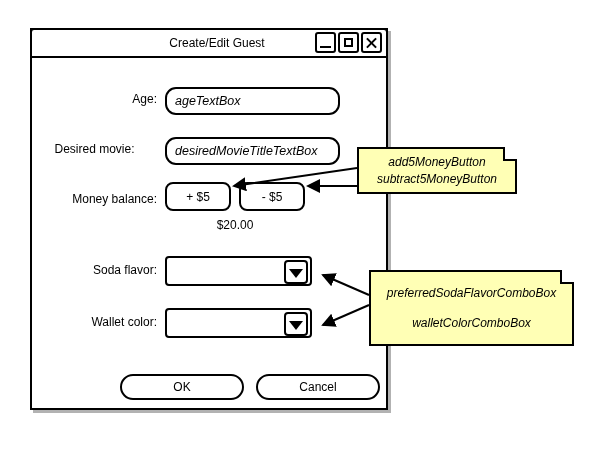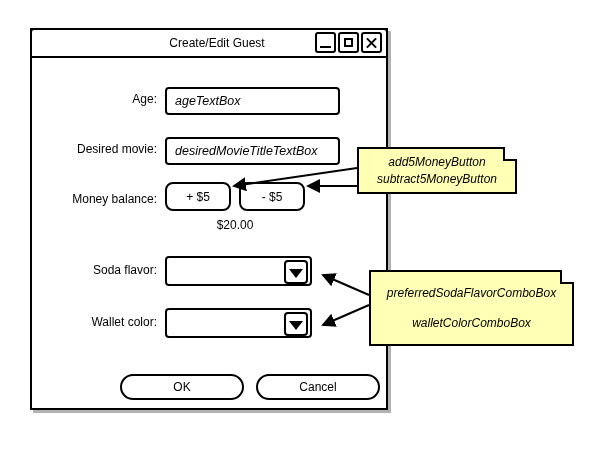--- a/index.html
+++ b/index.html
@@ -115,21 +115,21 @@
     text-align: right;
     font-size: 12px;
     color: #000000;
     white-space: nowrap;
   }
 
   .textbox {
     position: absolute;
     box-sizing: border-box;
     border: 2px solid #000000;
-    border-radius: 4px;
+    border-radius: 11px;
     background: #ffffff;
     font-size: 12.5px;
     font-style: italic;
     color: #000000;
     padding-left: 8px;
     display: flex;
     align-items: center;
   }
 
   .pill-btn {
@@ -241,21 +241,21 @@
       <div class="win-btns">
         <div class="win-btn glyph-min"></div>
         <div class="win-btn glyph-max"></div>
         <div class="win-btn glyph-close"></div>
       </div>
     </div>
 
     <div class="field-label" style="left:0px; top:62px; width:125px;">Age:</div>
     <div class="textbox" style="left:133px; top:57px; width:175px; height:28px;">ageTextBox</div>
 
-    <div class="field-label" style="left:0px; top:112px; width:125px;">Desired movie:</div>
+    <div class="field-label" style="left:0px; top:112px; width:125px;text-align:center;">Desired movie:</div>
     <div class="textbox" style="left:133px; top:107px; width:175px; height:28px;">desiredMovieTitleTextBox</div>
 
     <div class="field-label" style="left:0px; top:162px; width:125px;">Money balance:</div>
     <div class="pill-btn" style="left:133px; top:152px; width:66px; height:29px;">+ $5</div>
     <div class="pill-btn" style="left:207px; top:152px; width:66px; height:29px;">- $5</div>
     <div class="money-value" style="left:133px; top:188px; width:140px;">$20.00</div>
 
     <div class="field-label" style="left:0px; top:233px; width:125px;">Soda flavor:</div>
     <div class="combo" style="left:133px; top:226px; width:147px; height:30px;">
       <div class="combo-arrow-btn"></div>

